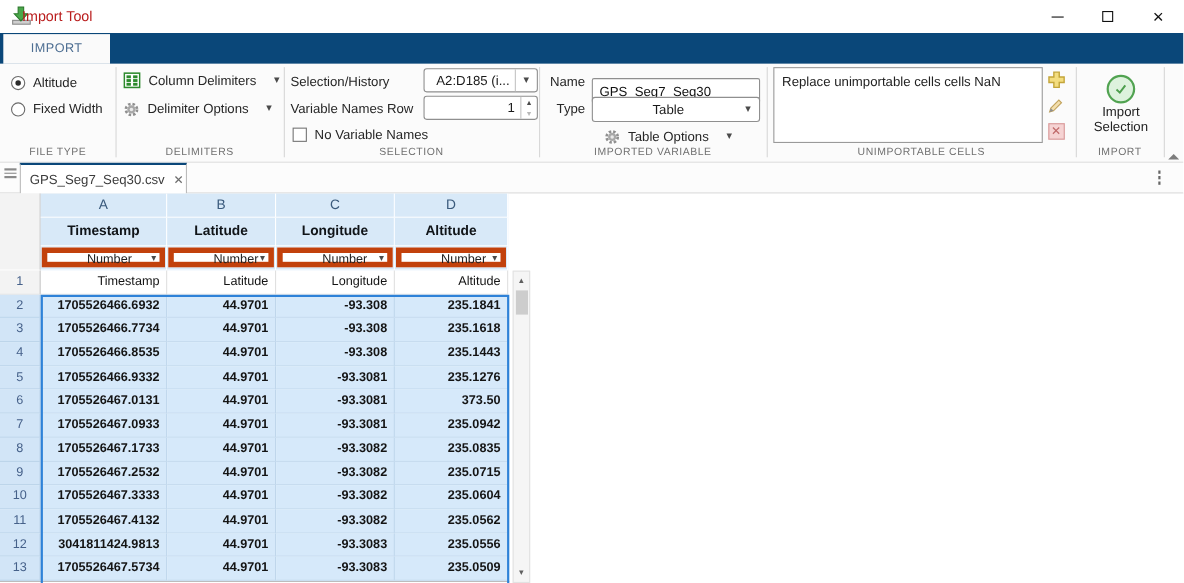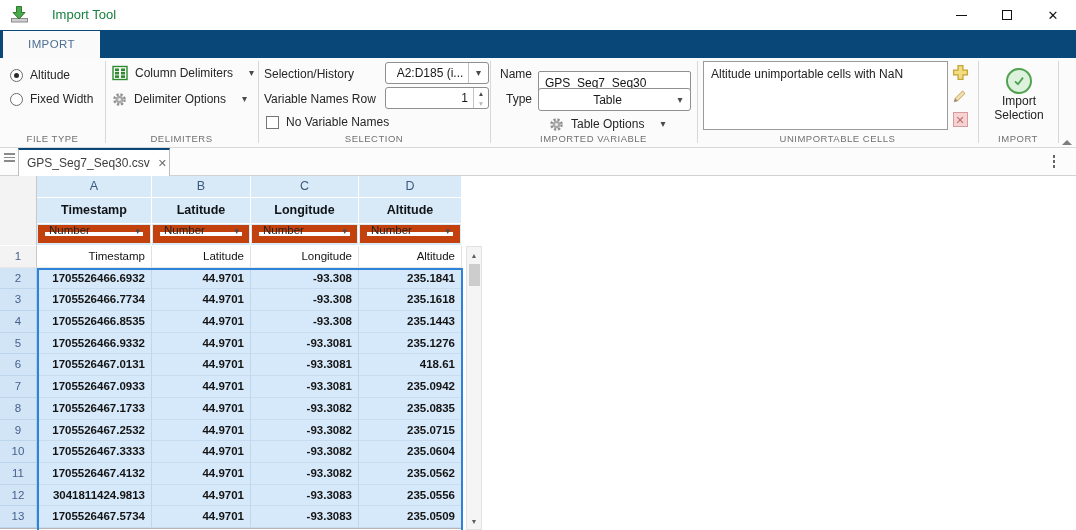--- a/index.html
+++ b/index.html
@@ -6,21 +6,21 @@
     --accent:#0a4779; --sel-border:#2e82d8; --sel-bg:#d6e9fa; --hdr-bg:#d8e9f8; --green:#3fa23f;
   }
   *{box-sizing:border-box; margin:0; padding:0;}
   html,body{background:#fff;}
   body{font-family:"Liberation Sans",sans-serif; color:#1a1a1a;}
   .app{position:relative; width:1076px; height:530px; overflow:hidden; background:#fff;}
 
   
   .titlebar{position:absolute; left:0; top:0; width:1076px; height:30px; background:#fff;}
   .title-icon{position:absolute; left:10px; top:5px; width:19px; height:19px;}
-  .title-text{position:absolute; left:52px; top:0; height:30px; line-height:30px; font-size:13px; color:#15803d;}
+  .title-text{position:absolute; left:20px; top:0; height:30px; line-height:30px; font-size:13px; color:#b91c1c;}
   .winbtns{position:absolute; right:0; top:0; height:30px; display:flex;}
   .winbtn{width:46px; height:30px; display:flex; align-items:center; justify-content:center;}
   .glyph-min{display:block; width:11px; height:1px; background:#111;}
   .glyph-max{display:block; width:10px; height:10px; border:1px solid #111;}
   .glyph-close{font-size:13px; color:#111; line-height:1;}
 
   
   .ribbon{position:absolute; left:0; top:30px; width:1076px; height:28px; background:var(--accent,#0a4779);}
   .ribbon-tab{position:absolute; left:3px; top:1px; width:97px; height:27px; background:#fafafa; text-align:center; line-height:27px; font-size:11.5px; letter-spacing:.4px; color:#4d6e92;}
 
@@ -68,21 +68,21 @@
   .more-dots i{width:2.5px; height:2.5px; background:#666;}
 
   
   .content{position:absolute; left:0; top:176px; width:1076px; height:354px; background:#fff;}
   .corner{position:absolute; left:0; top:0; width:37px; height:70px; background:#f3f3f3; border-right:1px solid #c9c9c9; border-bottom:1px solid #fff;}
   .hrow{position:absolute; left:37px; display:flex;}
   .hcell{background:var(--hdr-bg,#d8e9f8); border-right:1px solid #fff; border-bottom:1px solid #fff; text-align:center; color:#3a5a7c; font-size:12.5px;}
   .letters{top:0; height:22px;} .letters .hcell{line-height:21px;}
   .names{top:22px; height:26px;} .names .hcell{line-height:25px; font-weight:bold; color:#101418;}
   .types{top:48px; height:22px;} .types .hcell{padding:1px 1px 0 1px;}
-  .typecombo{height:18px; background:#fff; border:7px solid #c2410c; display:flex; align-items:flex-end; font-size:11.5px; color:#222;}
+  .typecombo{height:18px; background:#fff; border:5px solid #c2410c; display:flex; align-items:flex-start; font-size:11.5px; color:#222;padding-left:32px;}
   .typecombo .tval{flex:1; text-align:left; padding-left:4px;}
   .typecombo .caret{margin-right:3px; font-size:9px;}
   .col0{width:115px;} .col1{width:99px;} .col2{width:108px;} .col3{width:103px;}
 
   .rows{position:absolute; left:0; top:70px; width:463px; border-bottom:1px solid #b5b5b5;}
   .grow{display:flex; height:21.7px;}
   .rn{width:37px; background:#f3f3f3; border-right:1px solid #c9c9c9; border-bottom:1px solid #e6e6e6; text-align:center; font-size:11.5px; color:#46618a; line-height:21px;}
   .cell{text-align:right; padding-right:6px; font-size:11.5px; color:#141414; border-right:1px solid #e0e0e0; border-bottom:1px solid #e8e8e8; line-height:21px; white-space:nowrap; overflow:hidden;}
   .grow.sel .rn{background:#d2e5f7; border-bottom-color:#bdd5ea; border-right-color:#b7cfe6;}
   .grow.sel .cell{background:var(--sel-bg,#d6e9fa); font-weight:bold; border-right-color:#bfd6eb; border-bottom-color:#c7dcef;}
@@ -201,21 +201,21 @@
         <circle cx="8" cy="8" r="5.4" fill="none" stroke="#8f8f8f" stroke-width="2.6" stroke-dasharray="2.4 1.9"></circle>
         <circle cx="8" cy="8" r="4" fill="#a8a8a8"></circle>
           <circle cx="8" cy="8" r="1.7" fill="#e9e9e9"></circle>
       </svg>
       <span class="lbl">Table Options</span>
       <span class="caret pad">▾</span>
     </div>
     <div class="sec-label" style="left:490px; width:207px">IMPORTED VARIABLE</div>
 
     <div class="listbox">
-      <div class="item">Altitude unimportable cells with NaN</div>
+      <div class="item">Replace unimportable cells cells NaN</div>
     </div>
     <div class="minibtn" style="top:5px">
       <svg width="17" height="17" viewBox="0 0 16 16">
         <path d="M5.7 1.5 h4.6 v4.2 h4.2 v4.6 h-4.2 v4.2 h-4.6 v-4.2 H1.5 V5.7 h4.2 z" fill="#f3dd7f" stroke="#c3a53a" stroke-width="1.2"></path>
       </svg>
     </div>
     <div class="minibtn" style="top:29px">
       <svg width="16" height="16" viewBox="0 0 16 16">
         <path d="M2.2 13.8 L3.3 10.3 L10.6 3 L13 5.4 L5.7 12.7 Z" fill="#f3dfae" stroke="#c2a35c" stroke-width="1"></path>
         <path d="M2.2 13.8 L3.3 10.3 L5.7 12.7 Z" fill="#8f8f8f"></path>
@@ -333,21 +333,21 @@
           <div class="cell col0">1705526466.9332</div>
           <div class="cell col1">44.9701</div>
           <div class="cell col2">-93.3081</div>
           <div class="cell col3">235.1276</div>
         </div>
         <div class="grow sel">
           <div class="rn">6</div>
           <div class="cell col0">1705526467.0131</div>
           <div class="cell col1">44.9701</div>
           <div class="cell col2">-93.3081</div>
-          <div class="cell col3">418.61</div>
+          <div class="cell col3">373.50</div>
         </div>
         <div class="grow sel">
           <div class="rn">7</div>
           <div class="cell col0">1705526467.0933</div>
           <div class="cell col1">44.9701</div>
           <div class="cell col2">-93.3081</div>
           <div class="cell col3">235.0942</div>
         </div>
         <div class="grow sel">
           <div class="rn">8</div>

